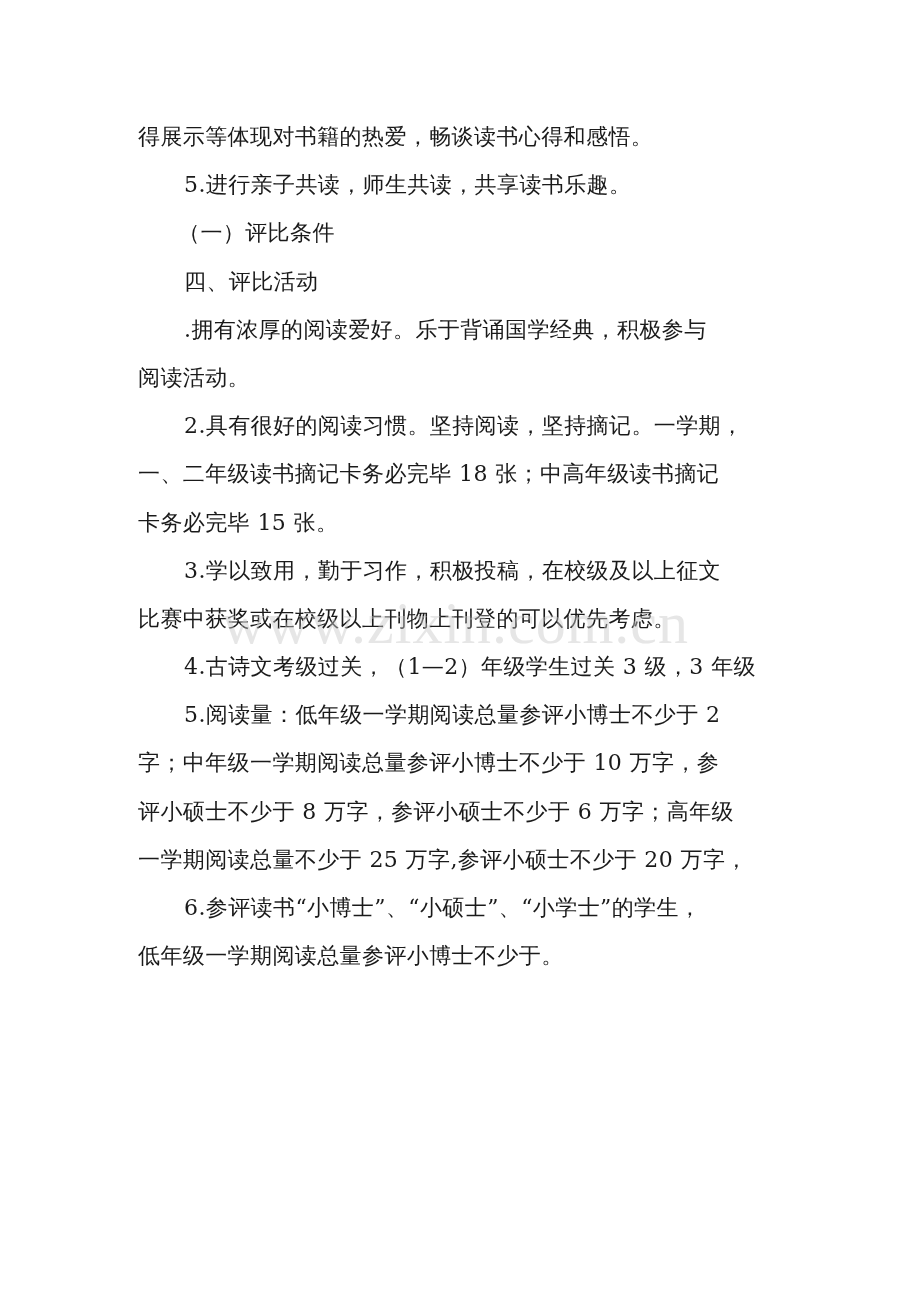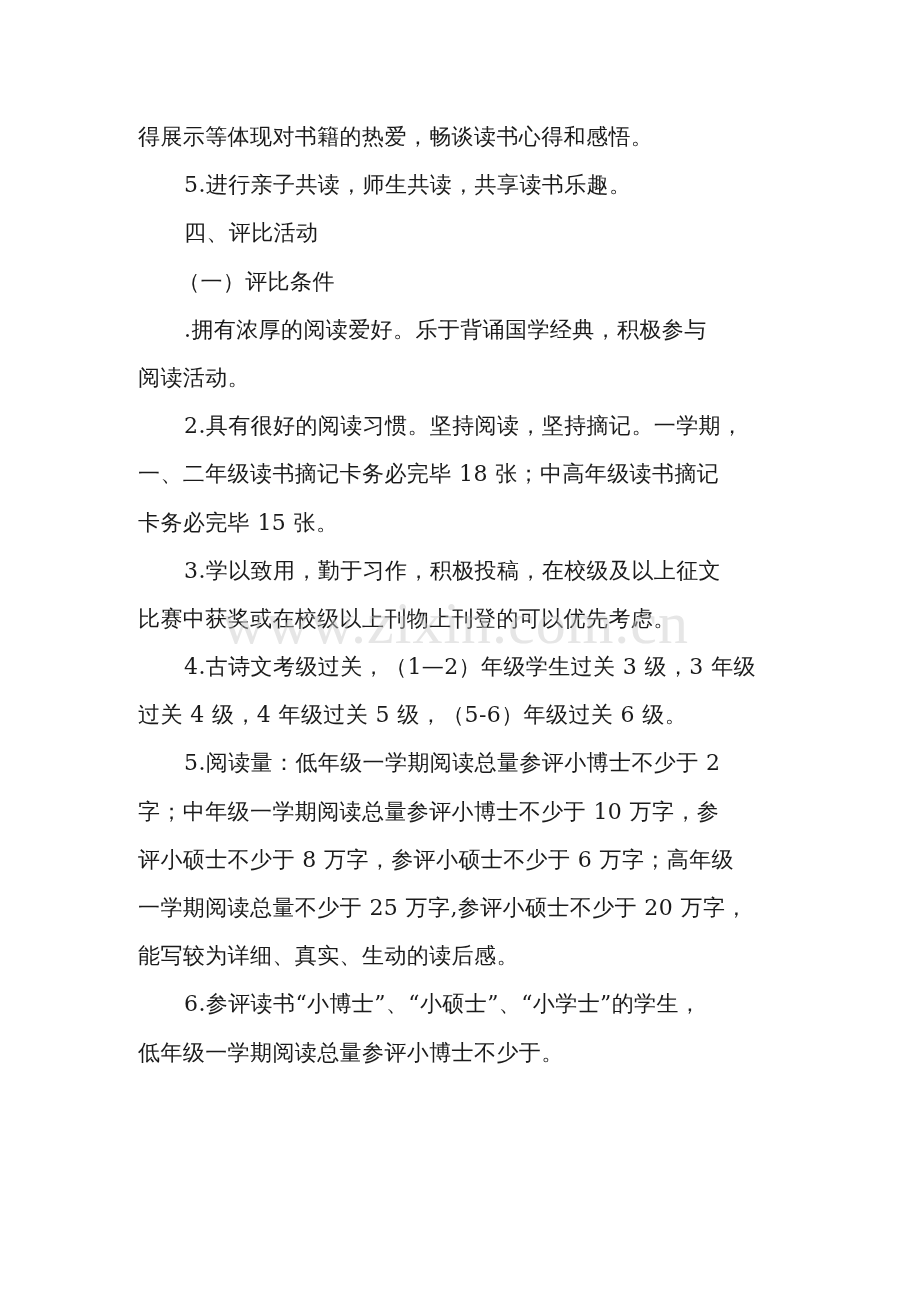--- a/index.html
+++ b/index.html
@@ -53,34 +53,32 @@
       pointer-events: none;
     }
   </style>
 </head>
 <body>
 
 <div class="page">
   <div class="content">
     <span class="line">得展示等体现对书籍的热爱，畅谈读书心得和感悟。</span>
     <span class="line indent">5.进行亲子共读，师生共读，共享读书乐趣。</span>
+    <span class="line indent-small">（一）评比条件</span>
     <span class="line indent">四、评比活动</span>
-    <span class="line indent-small">（一）评比条件</span>
     <span class="line indent">.拥有浓厚的阅读爱好。乐于背诵国学经典，积极参与</span>
     <span class="line">阅读活动。</span>
     <span class="line indent">2.具有很好的阅读习惯。坚持阅读，坚持摘记。一学期，</span>
     <span class="line">一、二年级读书摘记卡务必完毕 18 张；中高年级读书摘记</span>
     <span class="line">卡务必完毕 15 张。</span>
     <span class="line indent">3.学以致用，勤于习作，积极投稿，在校级及以上征文</span>
     <span class="line">比赛中获奖或在校级以上刊物上刊登的可以优先考虑。</span>
     <span class="line indent">4.古诗文考级过关，（1—2）年级学生过关 3 级，3 年级</span>
-    <span class="line">过关 4 级，4 年级过关 5 级，（5-6）年级过关 6 级。</span>
     <span class="line indent">5.阅读量：低年级一学期阅读总量参评小博士不少于 2</span>
     <span class="line">字；中年级一学期阅读总量参评小博士不少于 10 万字，参</span>
     <span class="line">评小硕士不少于 8 万字，参评小硕士不少于 6 万字；高年级</span>
     <span class="line">一学期阅读总量不少于 25 万字,参评小硕士不少于 20 万字，</span>
-    <span class="line">能写较为详细、真实、生动的读后感。</span>
     <span class="line indent">6.参评读书“小博士”、“小硕士”、“小学士”的学生，</span>
     <span class="line">低年级一学期阅读总量参评小博士不少于。</span>
   </div>
 
   <div class="watermark">www.zixin.com.cn</div>
 </div>
 
 </body></html>

